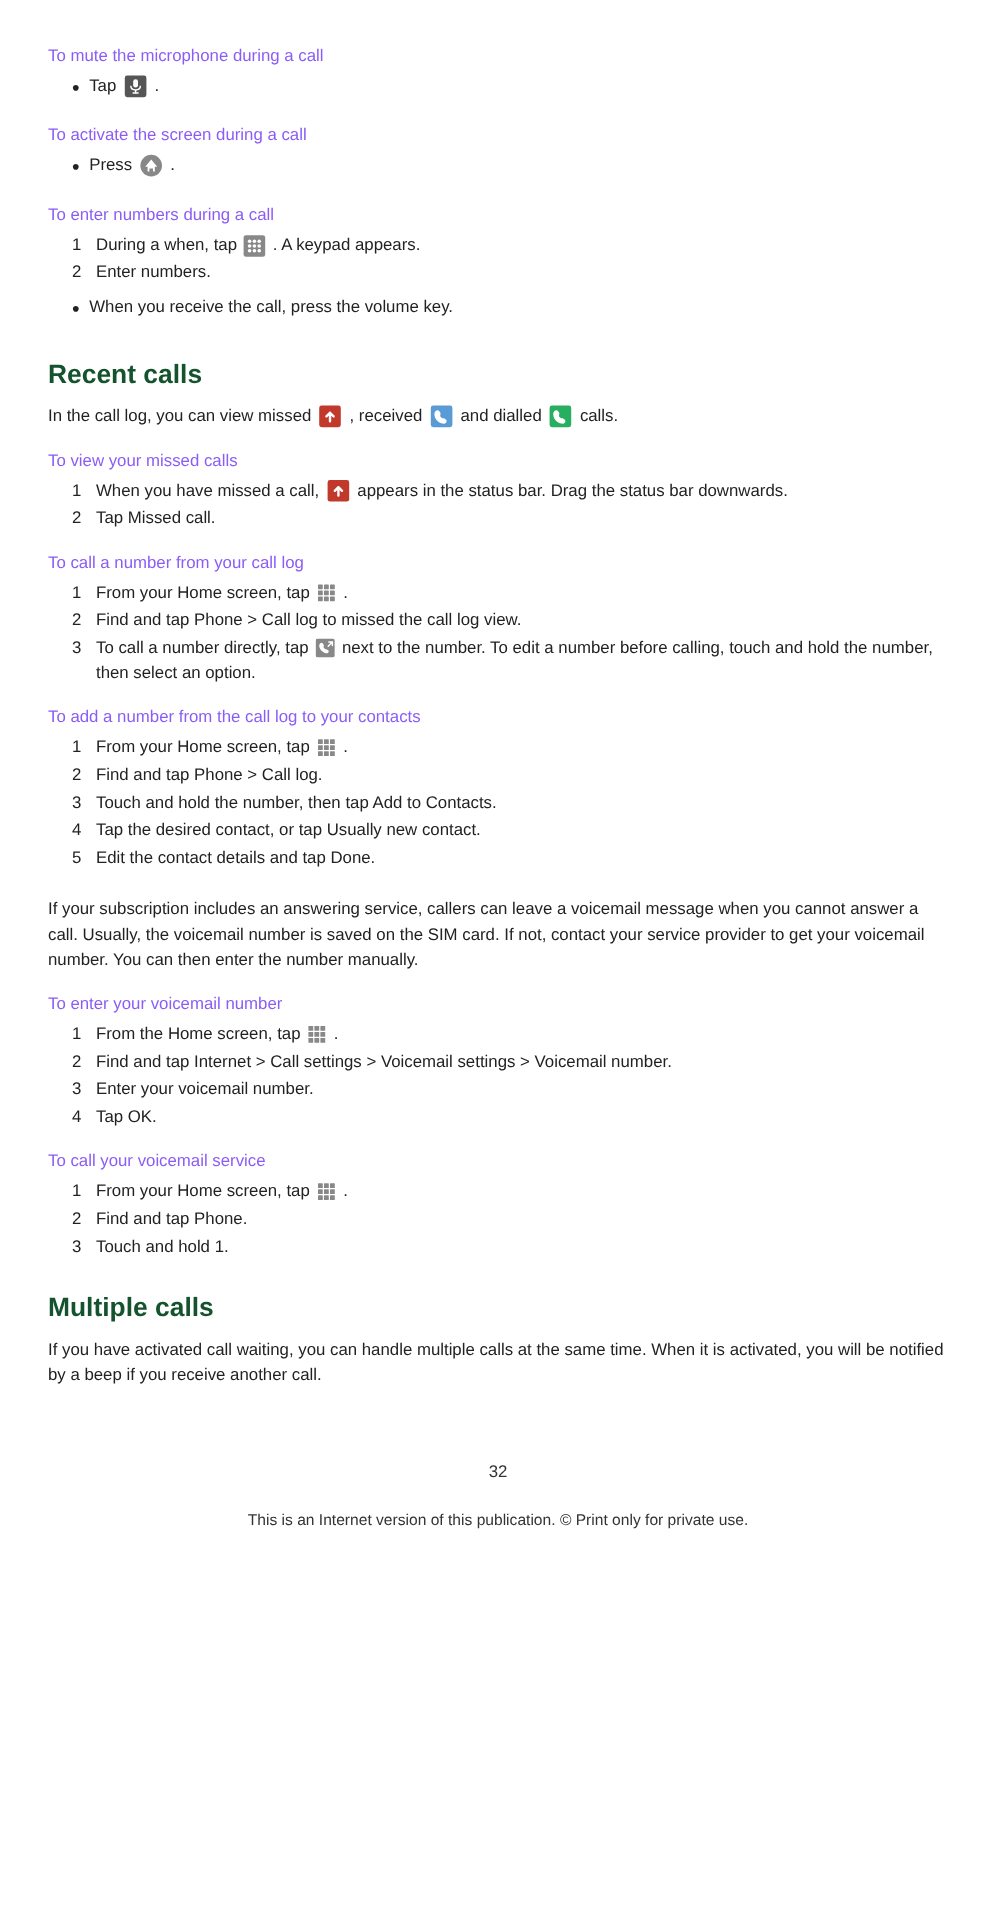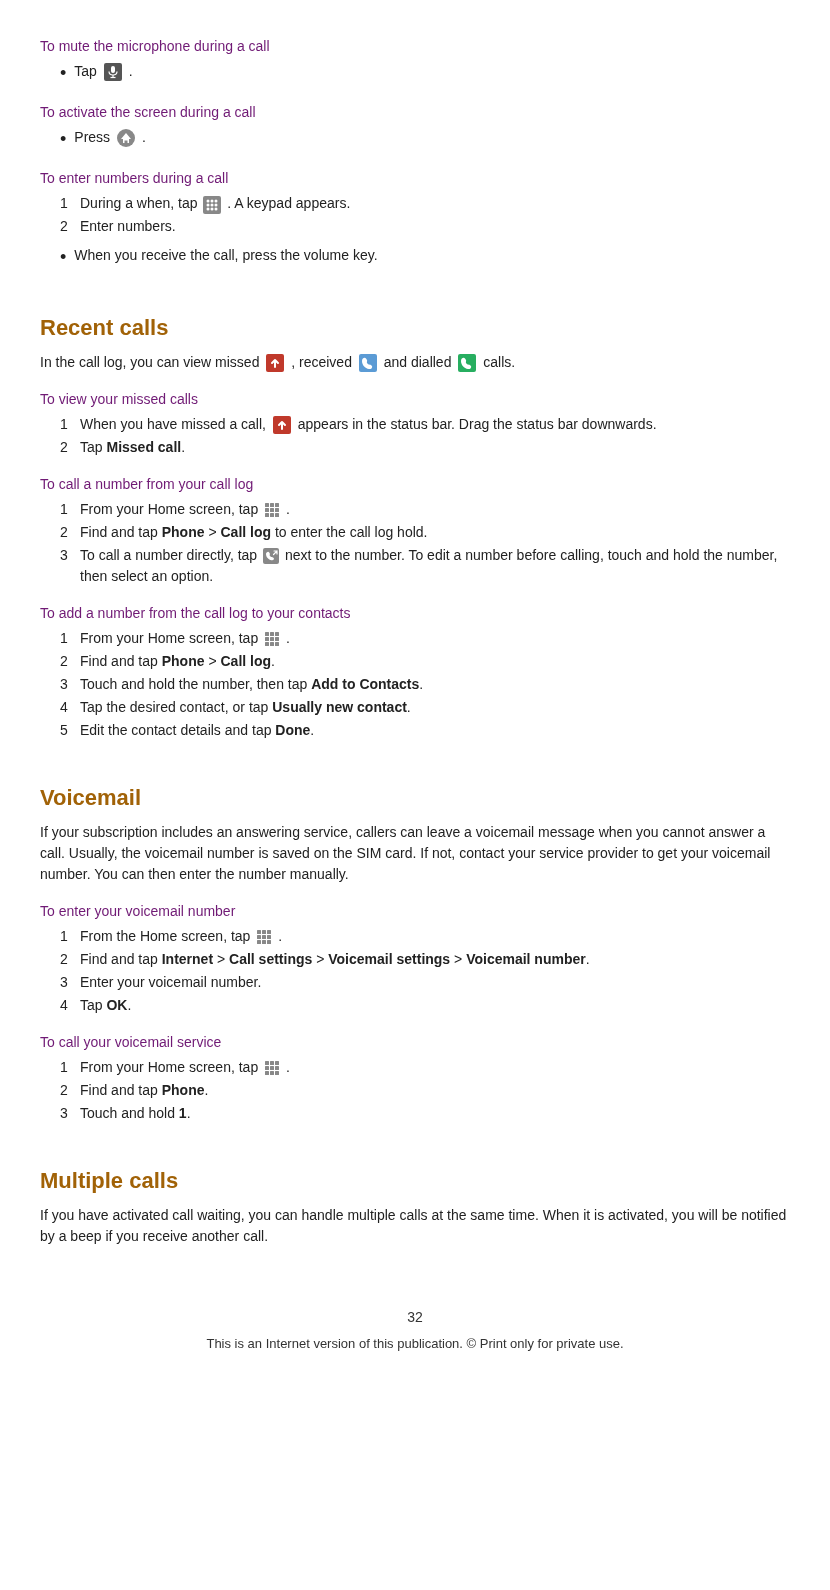--- a/index.html
+++ b/index.html
@@ -7,31 +7,31 @@
       font-family: Arial, Helvetica, sans-serif;
       font-size: 14px;
       color: #222;
       background: #fff;
       width: 830px;
       min-height: 1590px;
       padding: 20px 40px 40px 40px;
       line-height: 1.5;
     }
     .green-heading {
-      color: #701a75;
+      color: #8b5cf6;
       font-weight: normal;
       font-size: 14px;
       margin-bottom: 4px;
       margin-top: 16px;
     }
     .section-heading {
       font-size: 22px;
       font-weight: bold;
-      color: #a16207;
-      margin-top: 40px;
+      color: #14532d;
+      margin-top: 24px;
       margin-bottom: 8px;
     }
     .bullet-item {
       display: flex;
       align-items: flex-start;
       margin-bottom: 4px;
       margin-left: 20px;
     }
     .bullet-dot {
       margin-right: 8px;
@@ -46,31 +46,31 @@
       margin-bottom: 2px;
     }
     .num {
       min-width: 20px;
       font-size: 14px;
       color: #222;
     }
     .num-text {
       flex: 1;
     }
-    .bold { font-weight: bold; }
+    .bold { font-weight: normal; }
     .page-footer {
       text-align: center;
       margin-top: 60px;
       font-size: 13px;
       color: #333;
     }
     .page-number {
       font-size: 14px;
       color: #333;
-      margin-bottom: 6px;
+      margin-bottom: 20px;
     }
     p.body-text {
       margin-bottom: 8px;
       margin-top: 4px;
     }
   </style>
 </head>
 <body>
 
 <div>
@@ -211,21 +211,21 @@
           <rect x="1" y="11" width="4" height="4" rx="0.5" fill="#888"></rect>
           <rect x="6" y="11" width="4" height="4" rx="0.5" fill="#888"></rect>
           <rect x="11" y="11" width="4" height="4" rx="0.5" fill="#888"></rect>
         </svg>
         <span>.</span>
       </span>
     </div>
     <div class="numbered-item">
       <span class="num">2</span>
       <span class="num-text">
-        <span>Find and tap </span><span class="bold">Phone</span><span> &gt; </span><span class="bold">Call log</span><span> to enter the call log hold.</span>
+        <span>Find and tap </span><span class="bold">Phone</span><span> &gt; </span><span class="bold">Call log</span><span> to missed the call log view.</span>
       </span>
     </div>
     <div class="numbered-item">
       <span class="num">3</span>
       <span class="num-text">
         <span>To call a number directly, tap</span>
         
         <svg width="16" height="16" viewBox="0 0 16 16" style="vertical-align:middle; margin:0 2px; display:inline-block;">
           <rect x="0" y="0" width="16" height="16" rx="2" fill="#888"></rect>
           <path d="M3 6 C3 4 5.5 3 6 4.2 L6.8 5.6 C7.1 6.4 6.4 7.2 6.8 7.8 C7.2 8.4 8.4 9.4 9 9 L10.4 9.8 C11.6 10.3 10.8 12.8 8.5 12.3 C5.5 11.7 3 9 3 6 Z" fill="white"></path>
@@ -279,21 +279,20 @@
     <div class="numbered-item">
       <span class="num">5</span>
       <span class="num-text">
         <span>Edit the contact details and tap </span><span class="bold">Done</span><span>.</span>
       </span>
     </div>
   </div>
 </div>
 
 <div style="margin-top:22px;">
-  <div class="section-heading">Voicemail</div>
   <p class="body-text">If your subscription includes an answering service, callers can leave a voicemail message when you cannot answer a call. Usually, the voicemail number is saved on the SIM card. If not, contact your service provider to get your voicemail number. You can then enter the number manually.</p>
 </div>
 
 <div style="margin-top:8px;">
   <div class="green-heading">To enter your voicemail number</div>
   <div class="numbered-list">
     <div class="numbered-item">
       <span class="num">1</span>
       <span class="num-text">
         <span>From the Home screen, tap</span>

